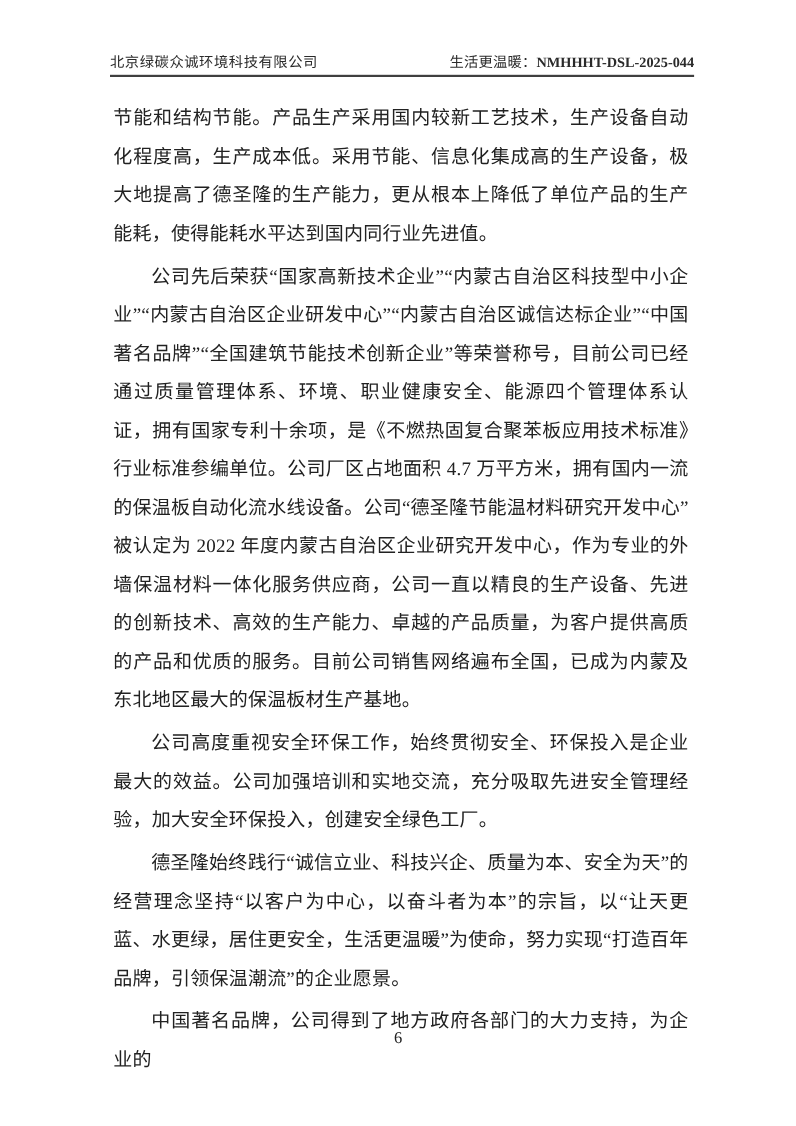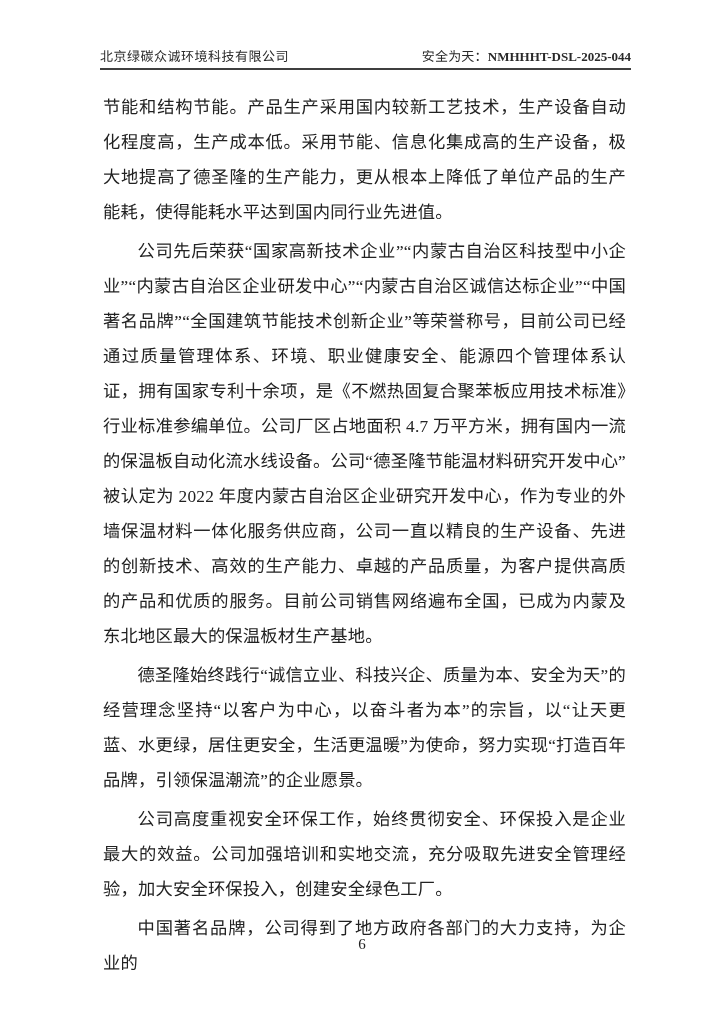--- a/index.html
+++ b/index.html
@@ -76,30 +76,30 @@
     color: #222222;
   }
 </style>
 </head>
 <body>
 
 <div class="page">
 
   <header class="header">
     <span class="company">北京绿碳众诚环境科技有限公司</span>
-    <span class="archive"><span>安全为天：</span><span class="archive-num">NMHHHT-DSL-2025-044</span></span>
+    <span class="archive"><span>生活更温暖：</span><span class="archive-num">NMHHHT-DSL-2025-044</span></span>
   </header>
 
   <div class="header-rule"></div>
 
   <main class="doc-body">
     <p class="no-indent">节能和结构节能。产品生产采用国内较新工艺技术，生产设备自动化程度高，生产成本低。采用节能、信息化集成高的生产设备，极大地提高了德圣隆的生产能力，更从根本上降低了单位产品的生产能耗，使得能耗水平达到国内同行业先进值。</p>
     <p>公司先后荣获“国家高新技术企业”“内蒙古自治区科技型中小企业”“内蒙古自治区企业研发中心”“内蒙古自治区诚信达标企业”“中国著名品牌”“全国建筑节能技术创新企业”等荣誉称号，目前公司已经通过质量管理体系、环境、职业健康安全、能源四个管理体系认证，拥有国家专利十余项，是《不燃热固复合聚苯板应用技术标准》行业标准参编单位。公司厂区占地面积 4.7 万平方米，拥有国内一流的保温板自动化流水线设备。公司“德圣隆节能温材料研究开发中心”被认定为 2022 年度内蒙古自治区企业研究开发中心，作为专业的外墙保温材料一体化服务供应商，公司一直以精良的生产设备、先进的创新技术、高效的生产能力、卓越的产品质量，为客户提供高质的产品和优质的服务。目前公司销售网络遍布全国，已成为内蒙及东北地区最大的保温板材生产基地。</p>
+    <p>公司高度重视安全环保工作，始终贯彻安全、环保投入是企业最大的效益。公司加强培训和实地交流，充分吸取先进安全管理经验，加大安全环保投入，创建安全绿色工厂。</p>
     <p>德圣隆始终践行“诚信立业、科技兴企、质量为本、安全为天”的经营理念坚持“以客户为中心，以奋斗者为本”的宗旨，以“让天更蓝、水更绿，居住更安全，生活更温暖”为使命，努力实现“打造百年品牌，引领保温潮流”的企业愿景。</p>
-    <p>公司高度重视安全环保工作，始终贯彻安全、环保投入是企业最大的效益。公司加强培训和实地交流，充分吸取先进安全管理经验，加大安全环保投入，创建安全绿色工厂。</p>
     <p>中国著名品牌，公司得到了地方政府各部门的大力支持，为企业的</p>
   </main>
 
   <footer class="footer">
     <span>6</span>
   </footer>
 
 </div>
 
 </body></html>

